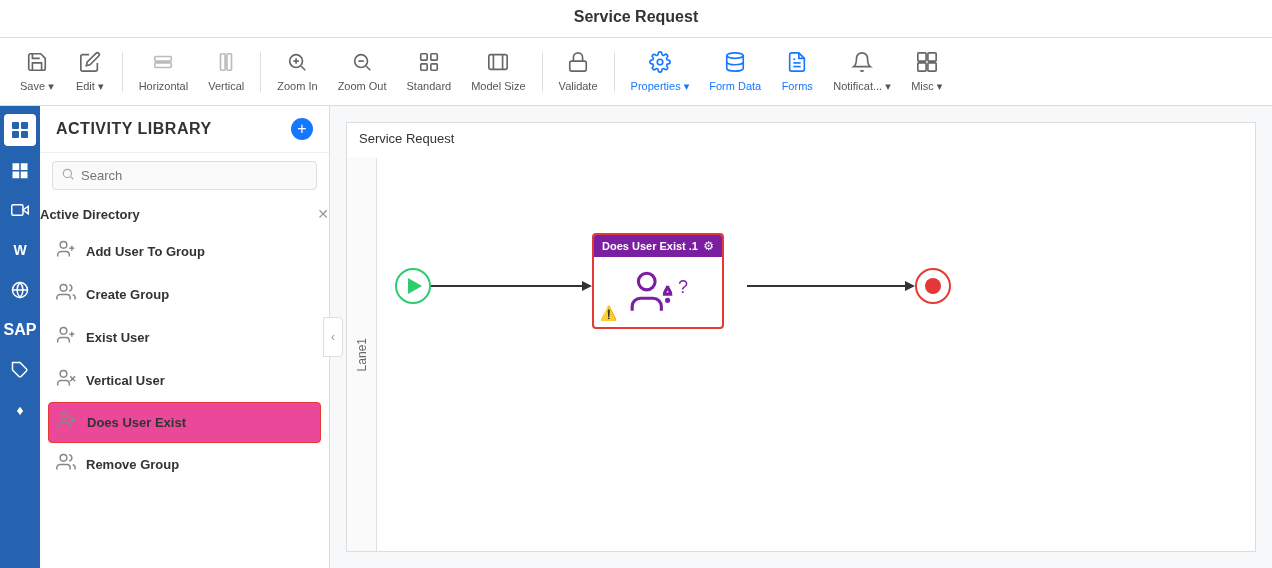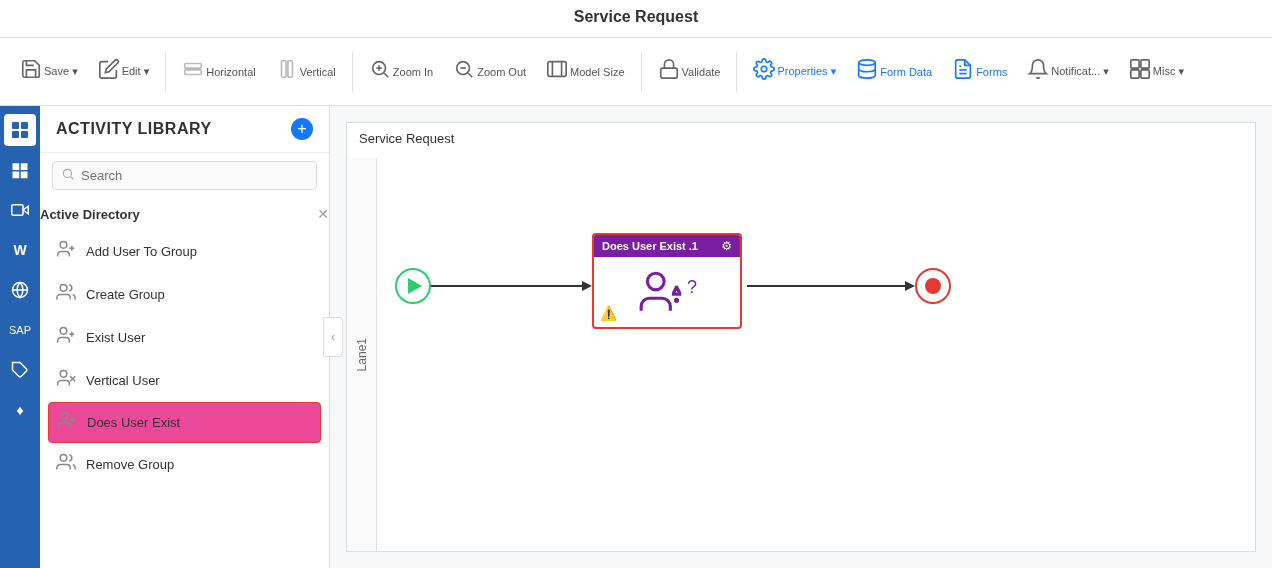--- a/index.html
+++ b/index.html
@@ -22,21 +22,21 @@
       display: flex;
       align-items: center;
       background: #fff;
       border-bottom: 1px solid #ddd;
       padding: 4px 12px;
       height: 68px;
       gap: 4px;
     }
     .toolbar-item {
       display: flex;
-      flex-direction: row;
+      flex-direction: column;
       align-items: center;
       justify-content: center;
       padding: 4px 8px;
       cursor: pointer;
       border-radius: 4px;
       min-width: 48px;
       color: #555;
       font-size: 11px;
       gap: 2px;
     }
@@ -149,20 +149,21 @@
       color: #999;
       cursor: pointer;
     }
 
     .activity-item {
       display: flex;
       align-items: center;
       padding: 9px 16px;
       cursor: pointer;
       gap: 10px;
+      font-weight: bold;
     }
     .activity-item.selected {
       background: #ec4899;
       border: 1.5px solid #e53935;
       border-radius: 4px;
       margin: 0 8px;
       padding: 7px 8px;
     }
     .activity-item .act-icon {
       font-size: 18px;
@@ -255,21 +256,21 @@
     .end-inner {
       width: 16px;
       height: 16px;
       border-radius: 50%;
       background: #e53935;
     }
 
     
     .activity-node {
       position: absolute;
-      width: 150px;
+      width: 132px;
       border: 2.5px solid #e53935;
       border-radius: 4px;
       background: #fff;
       z-index: 5;
     }
     .node-header {
       background: #7b1fa2;
       display: flex;
       align-items: center;
       justify-content: space-between;
@@ -374,20 +375,31 @@
         <circle cx="11" cy="11" r="7"></circle>
         <line x1="21" y1="21" x2="16.65" y2="16.65"></line>
         <line x1="8" y1="11" x2="14" y2="11"></line>
       </svg>
     </span>
     <span class="label">Zoom Out</span>
   </div>
   <div class="toolbar-item">
     <span class="icon">
       <svg width="22" height="22" viewBox="0 0 24 24" fill="none" stroke="#666" stroke-width="1.8">
+        <rect x="3" y="3" width="7" height="7" rx="1"></rect>
+        <rect x="14" y="3" width="7" height="7" rx="1"></rect>
+        <rect x="3" y="14" width="7" height="7" rx="1"></rect>
+        <rect x="14" y="14" width="7" height="7" rx="1"></rect>
+      </svg>
+    </span>
+    <span class="label">Standard</span>
+  </div>
+  <div class="toolbar-item">
+    <span class="icon">
+      <svg width="22" height="22" viewBox="0 0 24 24" fill="none" stroke="#666" stroke-width="1.8">
         <rect x="2" y="4" width="20" height="16" rx="2"></rect>
         <line x1="7" y1="4" x2="7" y2="20"></line>
         <line x1="17" y1="4" x2="17" y2="20"></line>
       </svg>
     </span>
     <span class="label">Model Size</span>
   </div>
   <div class="toolbar-divider"></div>
   <div class="toolbar-item">
     <span class="icon">
@@ -478,21 +490,21 @@
       </svg>
     </div>
     <div class="side-icon" style="font-weight:700; font-size:14px;">W</div>
     <div class="side-icon">
       <svg width="18" height="18" viewBox="0 0 24 24" fill="none" stroke="white" stroke-width="2">
         <circle cx="12" cy="12" r="10"></circle>
         <line x1="2" y1="12" x2="22" y2="12"></line>
         <path d="M12 2a15.3 15.3 0 014 10 15.3 15.3 0 01-4 10 15.3 15.3 0 01-4-10 15.3 15.3 0 014-10z"></path>
       </svg>
     </div>
-    <div class="side-icon" style="font-size:11px; font-weight:400;">SAP</div>
+    <div class="side-icon" style="font-size:16px; font-weight:700;">SAP</div>
     <div class="side-icon">
       <svg width="18" height="18" viewBox="0 0 24 24" fill="none" stroke="white" stroke-width="2">
         <path d="M20.59 13.41l-7.17 7.17a2 2 0 01-2.83 0L2 12V2h10l8.59 8.59a2 2 0 010 2.82z"></path>
         <line x1="7" y1="7" x2="7.01" y2="7"></line>
       </svg>
     </div>
     <div class="side-icon" style="font-size:14px;">♦</div>
   </div>
 
   <div class="activity-library">

